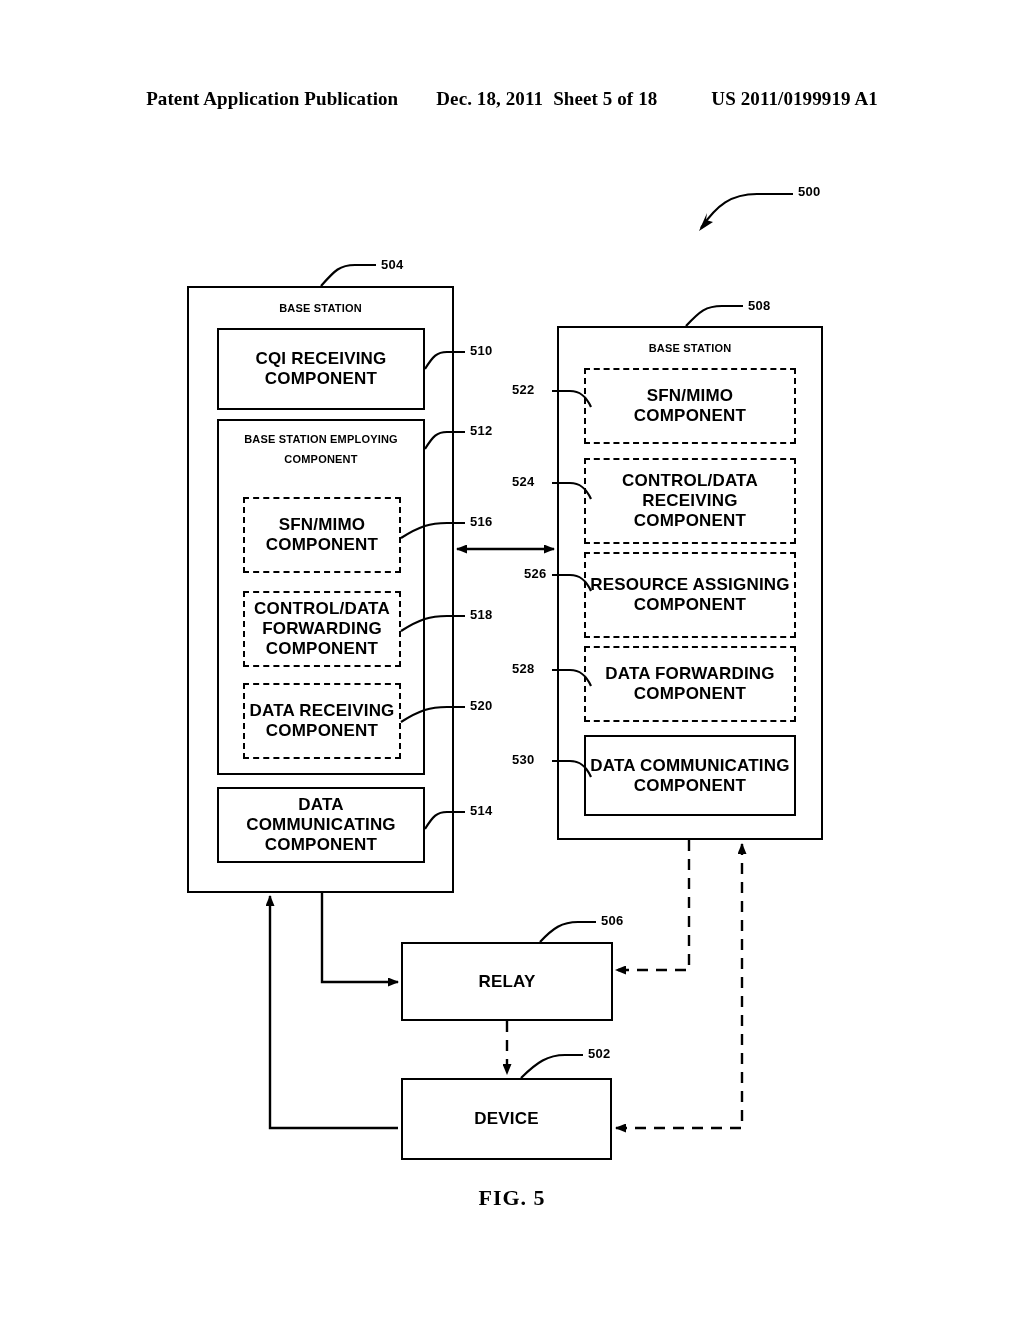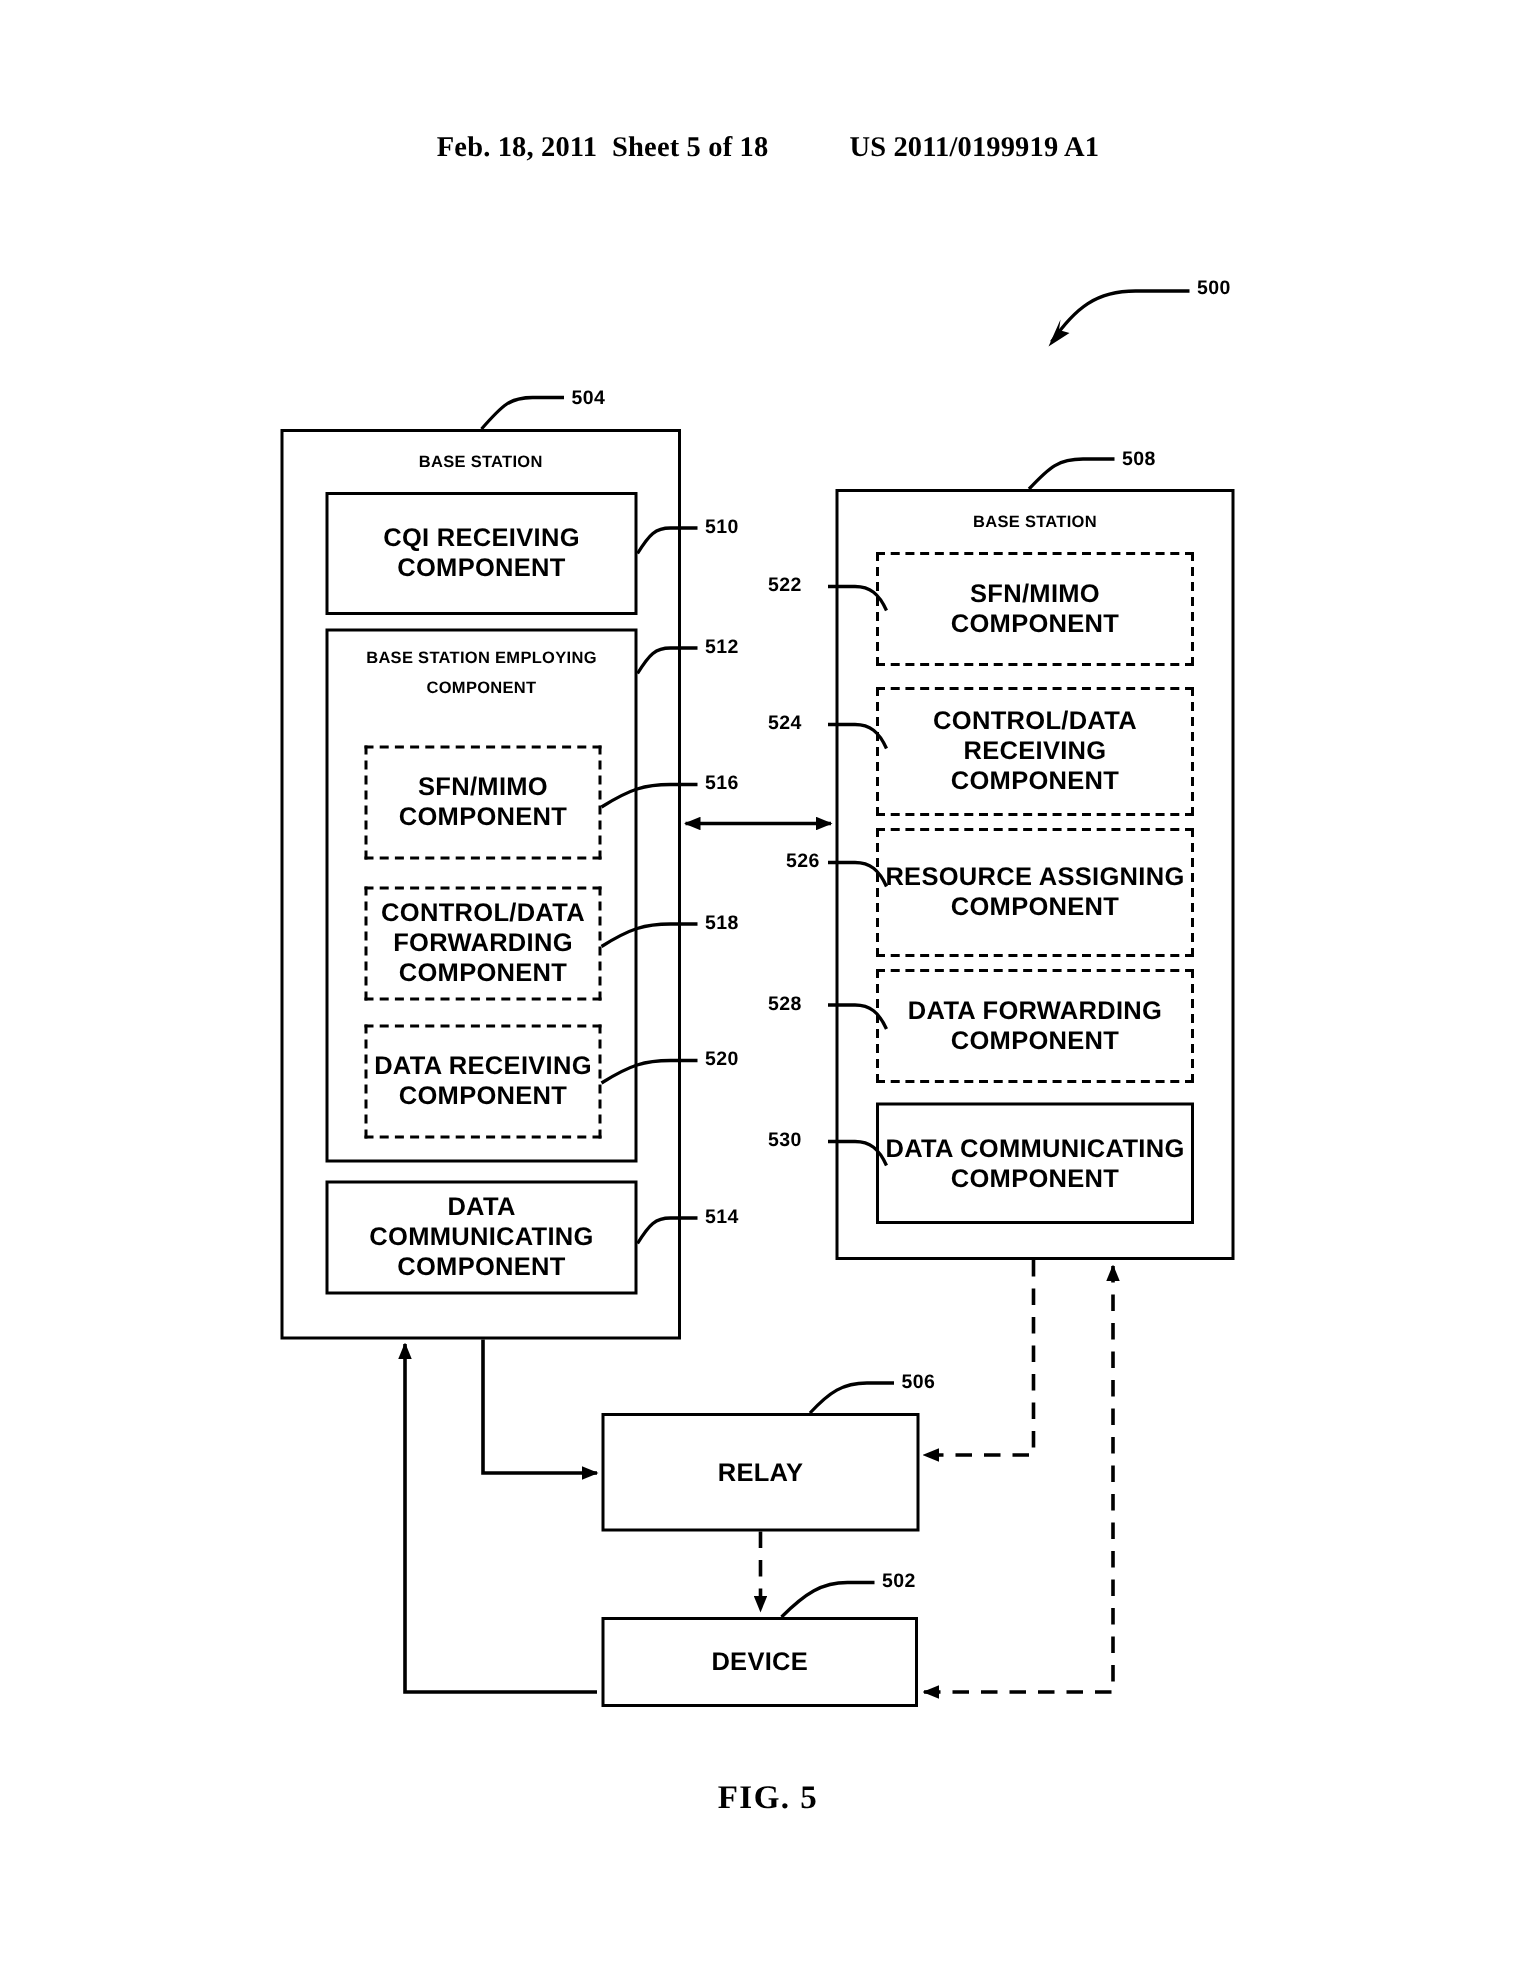--- a/index.html
+++ b/index.html
@@ -100,22 +100,23 @@
     top: 0; left: 0;
     width: 1024px;
     height: 1320px;
     pointer-events: none;
   }
 </style>
 </head>
 <body>
 
 <div class="page-header">
+  <div class="hdr-left">Patent Application Publication</div>
   <div class="hdr-mid">
-    <span>Feb. 18, 2011</span><span>Sheet 5 of 18</span>
+    <span>Dec. 18, 2011</span><span>Sheet 5 of 18</span>
   </div>
   <div class="hdr-right">US 2011/0199919 A1</div>
 </div>
 
 <div class="ref" style="left:798px; top:184px;">500</div>
 
 <div class="box" style="left:187px; top:286px; width:267px; height:607px;">
   <div class="box-label" style="top:10px;">BASE STATION</div>
 </div>
 <div class="ref" style="left:381px; top:257px;">504</div>
@@ -178,21 +179,21 @@
 <div class="box" style="left:584px; top:735px; width:212px; height:81px;">
   <div class="centered-label">DATA COMMUNICATING COMPONENT</div>
 </div>
 <div class="ref" style="left:512px; top:752px;">530</div>
 
 <div class="box" style="left:401px; top:942px; width:212px; height:79px;">
   <div class="centered-label">RELAY</div>
 </div>
 <div class="ref" style="left:601px; top:913px;">506</div>
 
-<div class="box" style="left:401px; top:1078px; width:211px; height:60px;">
+<div class="box" style="left:401px; top:1078px; width:211px; height:82px;">
   <div class="centered-label">DEVICE</div>
 </div>
 <div class="ref" style="left:588px; top:1046px;">502</div>
 
 <svg class="overlay" viewBox="0 0 1024 1320">
   <defs>
     <marker id="ah" markerWidth="11" markerHeight="9" refX="10" refY="4.5" orient="auto" markerUnits="userSpaceOnUse">
       <path d="M0,0 L11,4.5 L0,9 z" fill="#000"></path>
     </marker>
     <marker id="ahs" markerWidth="11" markerHeight="9" refX="1" refY="4.5" orient="auto" markerUnits="userSpaceOnUse">

